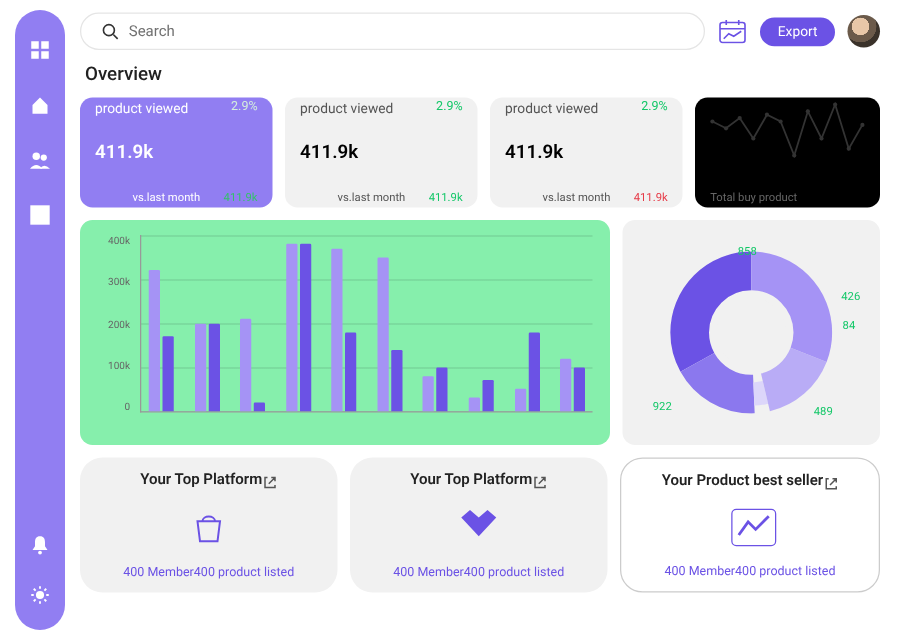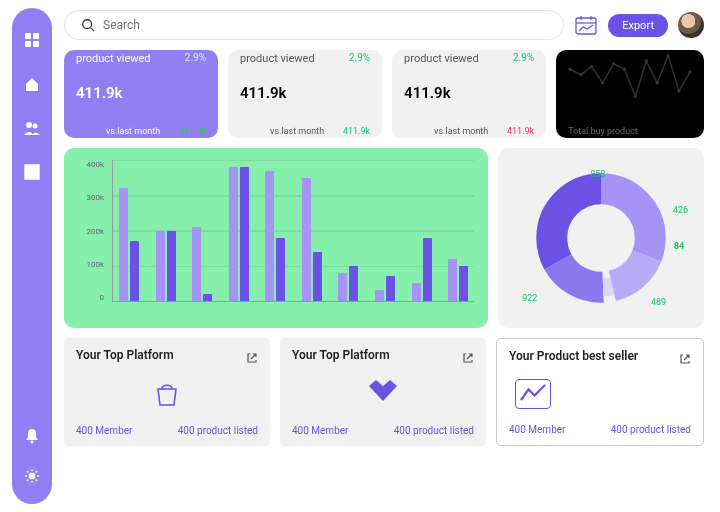--- a/index.html
+++ b/index.html
@@ -56,21 +56,21 @@
   .bar.a { background:#a593f5; }
   .bar.b { background:#6b52e5; }
   .x-axis { position:absolute; left:40px; right:6px; bottom:4px; display:flex; font-size:7px; color:#555;}
   .x-axis span { flex:1; text-align:center; }
 
   .donut-wrap { position: relative; width: 130px; height: 130px; }
   .donut-wrap svg { width:100%; height:100%; transform: rotate(-90deg); }
   .donut-label { position:absolute; font-size:9px; color:#13c768; }
 
   .bottom-row { display:flex; gap:10px; }
-  .plat-card { flex:1; background:#f1f1f1; border-radius:4px; padding:10px 12px; height:108px; display:flex; flex-direction:column; position:relative;}
+  .plat-card { flex:1; background:#f1f1f1; border-radius:18px; padding:10px 12px; height:108px; display:flex; flex-direction:column; position:relative;align-items:center;}
   .plat-head { display:flex; justify-content:space-between; align-items:center; }
   .plat-title { font-size:12px; font-weight:600; color:#222; }
   .ext-icon { width:12px; height:12px; }
   .ext-icon svg { stroke:#555; fill:none; }
   .plat-icon-wrap { flex:1; display:flex; align-items:center; justify-content:center; }
   .plat-icon-wrap svg { width:30px; height:30px; }
   .plat-foot { display:flex; justify-content:space-between; font-size:10px; color:#6b52e5; }
   .plat-card.outline { background:#fff; border:1px solid #ccc; }
   .plat-card.outline .plat-icon-wrap { justify-content:flex-start; padding-left:6px;}
   .plat-card.outline .chart-box { width:36px; height:30px; border:1px solid #6b52e5; border-radius:4px; display:flex; align-items:center; justify-content:center;}
@@ -128,20 +128,21 @@
             <line x1="1" y1="8" x2="21" y2="8"></line>
             <line x1="6" y1="1" x2="6" y2="5"></line>
             <line x1="16" y1="1" x2="16" y2="5"></line>
             <polyline points="4,16 8,12 12,14 18,10"></polyline>
           </svg>
       </span>
       <div class="export-btn">Export</div>
       <div class="avatar"></div>
     </div>
 
+    <div class="overview-title">Overview</div>
 
     <div class="stats-row">
       <div class="stat-card c1">
         <div class="stat-head">
             <span class="label">product viewed</span>
             <span class="pct">2.9%</span>
           </div>
         <div class="stat-val">411.9k</div>
         <div class="stat-foot">
             <span class="label">vs.last month</span>
@@ -250,21 +251,21 @@
             <circle cx="21" cy="21" r="15.915" fill="transparent" stroke="#6b52e5" stroke-width="10" stroke-dasharray="33.17740194314502 66.82259805685499" stroke-dashoffset="-66.82259805685499"></circle>
               <circle cx="21" cy="21" r="15.915" fill="transparent" stroke="#8b78ee" stroke-width="10" stroke-dasharray="17.59625764663548 82.40374235336452" stroke-dashoffset="-49.2263404102195"></circle>
               <circle cx="21" cy="21" r="15.915" fill="transparent" stroke="#dcd6fa" stroke-width="6" stroke-dasharray="3.022670025188917 96.97732997481108" stroke-dashoffset="-46.203670385030584"></circle>
               <circle cx="21" cy="21" r="15.915" fill="transparent" stroke="#b9acf6" stroke-width="10" stroke-dasharray="15.329255127743794 84.67074487225621" stroke-dashoffset="-30.874415257286792"></circle>
               <circle cx="21" cy="21" r="15.915" fill="transparent" stroke="#a593f5" stroke-width="10" stroke-dasharray="30.874415257286792 69.12558474271322" stroke-dashoffset="0"></circle>
               <circle cx="21" cy="21" r="9" fill="#f1f1f1"></circle>
           <circle cx="21" cy="21" r="9" fill="#f1f1f1"></circle>
             </svg>
           <span class="donut-label" style="top:-4px; left:54px;">858</span>
           <span class="donut-label" style="top:32px; right:-22px;">426</span>
-          <span class="donut-label" style="top:68px; right:-18px;font-weight:bold;">84</span>
+          <span class="donut-label" style="top:55px; right:-18px;">84</span>
           <span class="donut-label" style="bottom:-4px; right:0px;">489</span>
           <span class="donut-label" style="bottom:0px; left:-14px;">922</span>
         </div>
       </div>
     </div>
 
     <div class="bottom-row">
       <div class="plat-card">
         <div class="plat-head">
           <span class="plat-title">Your Top Platform</span>

